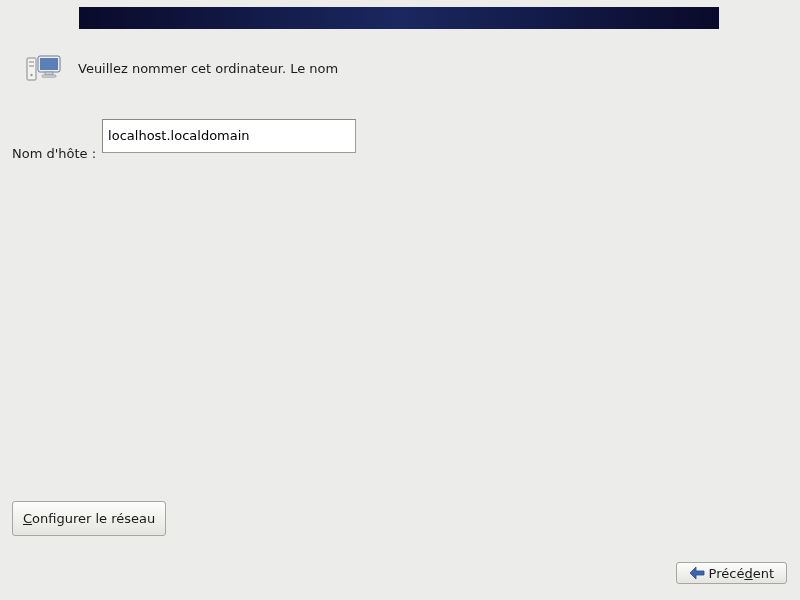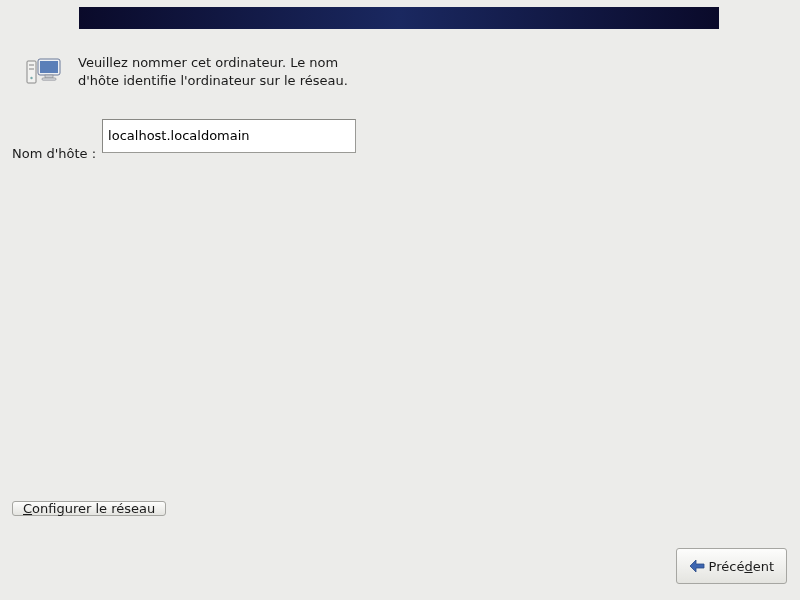--- a/index.html
+++ b/index.html
@@ -58,42 +58,42 @@
     }
     .config-btn {
       position: absolute;
       left: 12px;
       top: 501px;
     }
     .btn {
       display: inline-flex;
       align-items: center;
       gap: 4px;
-      height: 15px;
+      height: 35px;
       padding: 0 10px;
       font-size: 13px;
       font-family: inherit;
       background: linear-gradient(to bottom, #fdfdfc, #e4e4e0);
       border: 1px solid #a6a6a2;
       border-radius: 3px;
       cursor: pointer;
       color: #1a1a1a;
     }
     .btn-default {
       border: 1px solid #3b5ea7;
       box-shadow: 0 0 0 1px rgba(80,120,200,0.25) inset, 0 0 2px rgba(59,94,167,0.4);
     }
     .nav-row {
       position: absolute;
       right: 13px;
       bottom: 16px;
       display: flex;
       gap: 20px;
     }
-    .nav-row .btn { height: 36px; padding: 0 12px; }
+    .nav-row .btn { height: 22px; padding: 0 12px; }
     .underline-char { text-decoration: underline; }
     .arrow-ico {
       width: 16px; height: 14px; display: inline-block;
     }
     .net-icon { width: 36px; height: 30px; }
   </style>
 </head>
 <body>
 
 <div class="banner"></div>
@@ -108,21 +108,20 @@
       <circle cx="5.5" cy="21" r="1.2" fill="#7aa"></circle>
 
       <rect x="12" y="2" width="22" height="16" rx="2" fill="#eef0f3" stroke="#6b7a99" stroke-width="1"></rect>
       <rect x="14" y="4" width="18" height="12" fill="#5b7fb8"></rect>
       <rect x="19" y="18" width="8" height="3" fill="#c9ccd2" stroke="#8a8d94" stroke-width="0.7"></rect>
       <rect x="16" y="21" width="14" height="2.2" rx="1" fill="#d7dade" stroke="#8a8d94" stroke-width="0.7"></rect>
     </svg>
   </span>
   <div class="desc">
     <div>Veuillez nommer cet ordinateur.  Le nom</div>
-    <div>d'hôte identifie l'ordinateur sur le réseau.</div>
   </div>
 </div>
 
 <div class="form-row">
   <label>Nom d'hôte :</label>
   <input type="text" class="text-input" value="localhost.localdomain" style="">
 </div>
 
 <button class="btn config-btn">
   <span><span></span><span class="underline-char">C</span><span>onfigurer le réseau</span></span>

